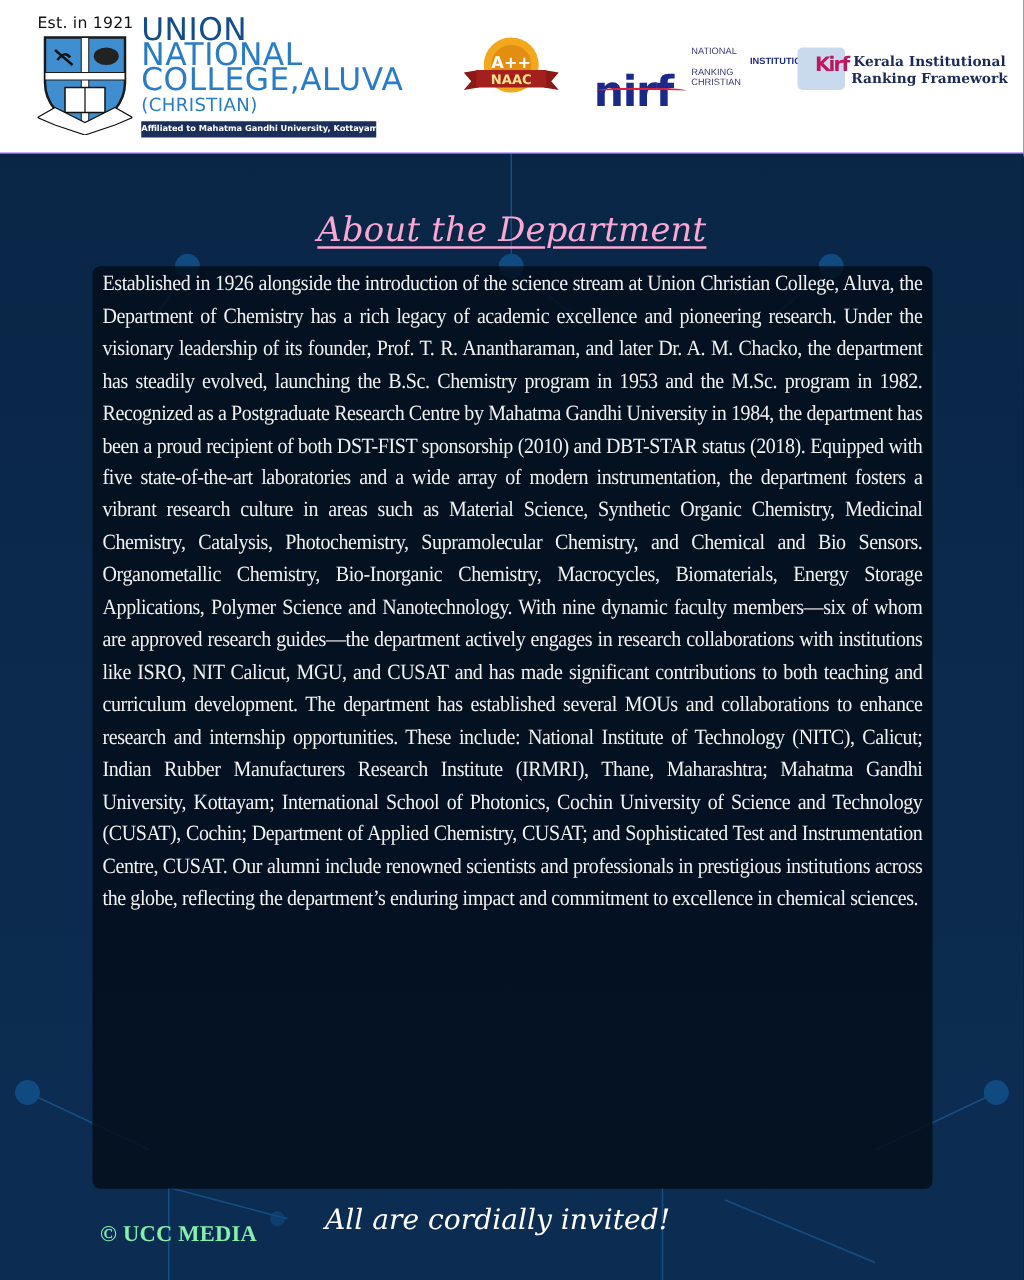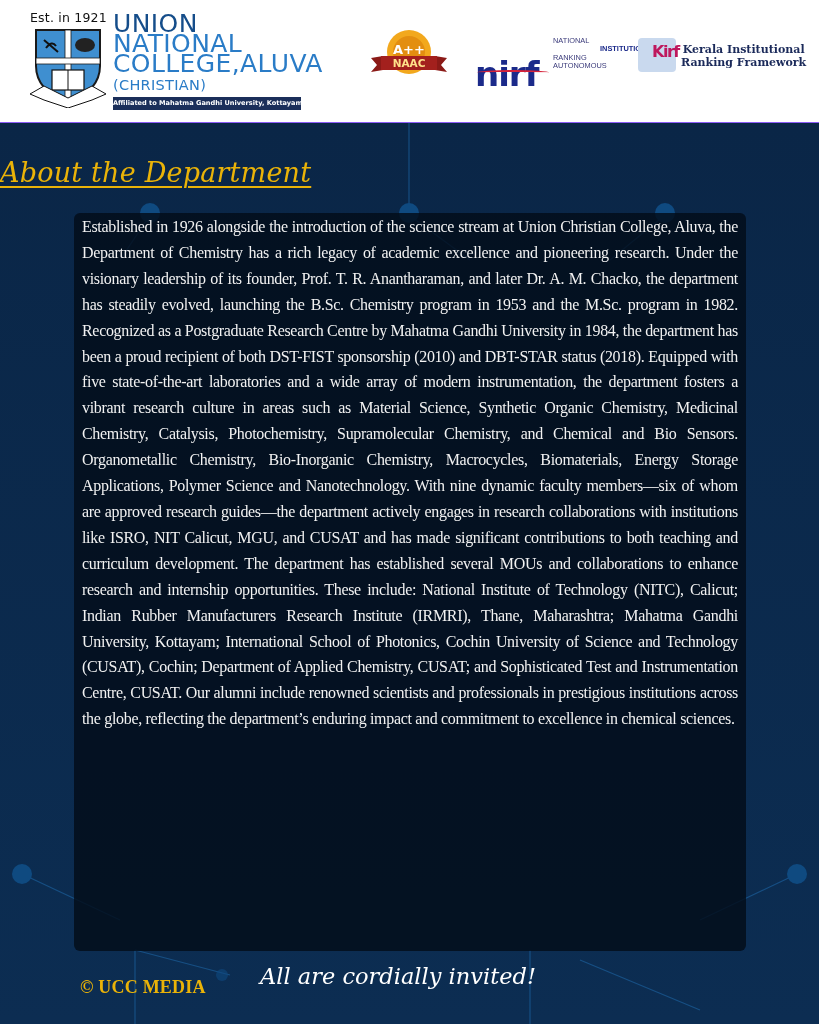--- a/index.html
+++ b/index.html
@@ -22,28 +22,28 @@
   .nirf-text { position: absolute; left: 78px; top: 3px; font-family: Liberation Sans, sans-serif; font-size: 7.4px; line-height: 8.3px; color: #3a3a7a; }
   .nirf-text .bold { font-weight: bold; color: #1b2a8a; padding-left: 47px; }
   .kirf { position: absolute; left: 638px; top: 36px; width: 170px; height: 40px; }
   .kirf-badge { position: absolute; left: 0; top: 2px; width: 38px; height: 34px; background: #c9d9ee; border-radius: 4px; }
   .kirf-mark { position: absolute; left: 14px; top: 6px; font-family: "DejaVu Sans", sans-serif; font-weight: bold; font-size: 16px; color: #be185d; letter-spacing: -1.5px; }
   .kirf-text { position: absolute; left: 43px; top: 7px; font-family: "DejaVu Serif", serif; font-weight: bold; font-size: 11px; line-height: 13px; color: #1b2a5a; text-align: center; }
 
   
   .bg-net { position: absolute; left: 0; top: 123px; width: 819px; height: 901px; }
 
-  .title { position: absolute; left: 0; top: 157px; width: 819px; color: #eab308; font-family: "DejaVu Serif", serif; font-style: italic; font-size: 27px; letter-spacing: 0.2px; }
+  .title { position: absolute; left: 0; top: 169px; width: 819px; text-align: center; color: #f9a8d4; font-family: "DejaVu Serif", serif; font-style: italic; font-size: 27px; letter-spacing: 0.2px; }
   .title span { text-decoration: underline; text-underline-offset: 4px; text-decoration-thickness: 2px; }
 
   .textbox { position: absolute; left: 74px; top: 213px; width: 672px; height: 738px; background: rgba(3, 12, 24, 0.82); border-radius: 6px; }
   .body-text { position: absolute; left: 82px; top: 214px; width: 656px; color: #f2f2f2; font-family: "Liberation Serif", serif; font-size: 17.4px; line-height: 25.9px; text-align: justify; letter-spacing: -0.35px; word-spacing: 0px; transform: scaleX(0.92); transform-origin: left top; width: 713px; margin: 0; }
 
   .invite { position: absolute; left: 260px; top: 963px; color: #ffffff; font-family: "DejaVu Serif", serif; font-style: italic; font-size: 22.5px; }
-  .credit { position: absolute; left: 80px; top: 977px; color: #eab308; font-family: "Liberation Serif", serif; font-weight: bold; font-size: 18px; letter-spacing: 0.2px; }
+  .credit { position: absolute; left: 80px; top: 977px; color: #86efac; font-family: "Liberation Serif", serif; font-weight: bold; font-size: 18px; letter-spacing: 0.2px; }
 </style>
 </head>
 <body>
 
 <div class="header">
   <div class="crest-wrap">
     <div class="est">Est. in 1921</div>
     <svg class="crest" width="76" height="80" viewBox="0 0 76 80">
       <path d="M6 2 H70 V38 Q70 62 38 76 Q6 62 6 38 Z" fill="#3f8fd0" stroke="#1a1a1a" stroke-width="2"></path>
       <rect x="35" y="2" width="6" height="70" fill="#ffffff" stroke="#1a1a1a" stroke-width="0.8"></rect>
@@ -73,21 +73,21 @@
     <text x="40" y="39" text-anchor="middle" font-family="DejaVu Sans, sans-serif" font-weight="bold" font-size="10.5" fill="#ffe28a">NAAC</text>
   </svg>
 
   <div class="nirf">
     <div class="nirf-mark">nirf</div>
     <div class="nirf-under"></div>
     <div class="nirf-text">
       <div>NATIONAL</div>
       <div class="bold">INSTITUTIONAL</div>
       <div>RANKING</div>
-      <div>AUTONOMOUS</div>
+      <div>CHRISTIAN</div>
     </div>
   </div>
 
   <div class="kirf">
     <div class="kirf-badge"></div>
     <div class="kirf-mark">Kirf</div>
     <div class="kirf-text">
       <div>Kerala Institutional</div>
       <div>Ranking Framework</div>
     </div>

